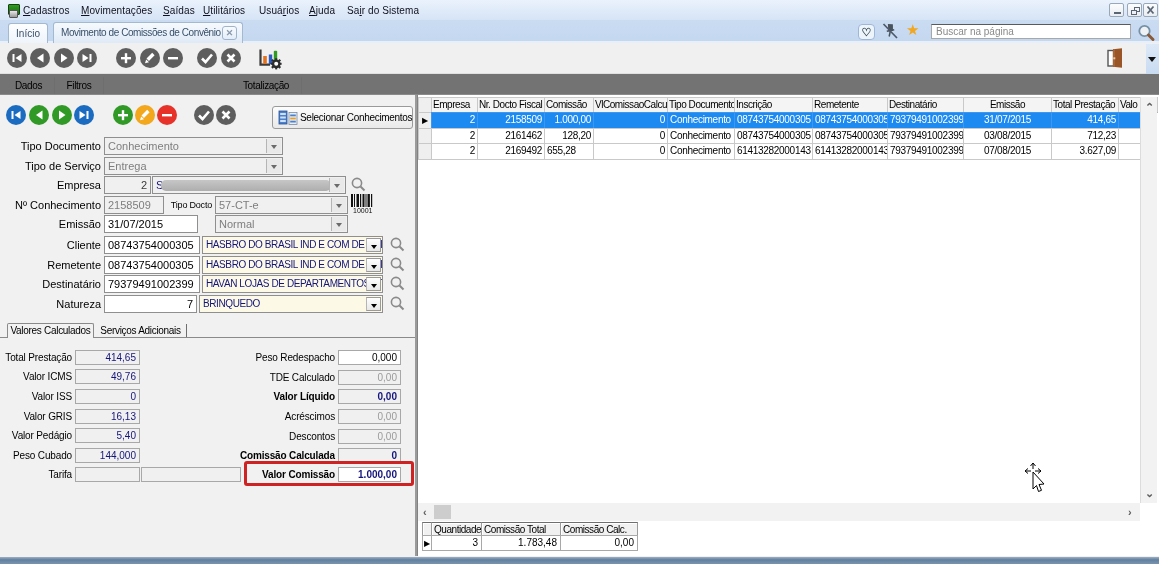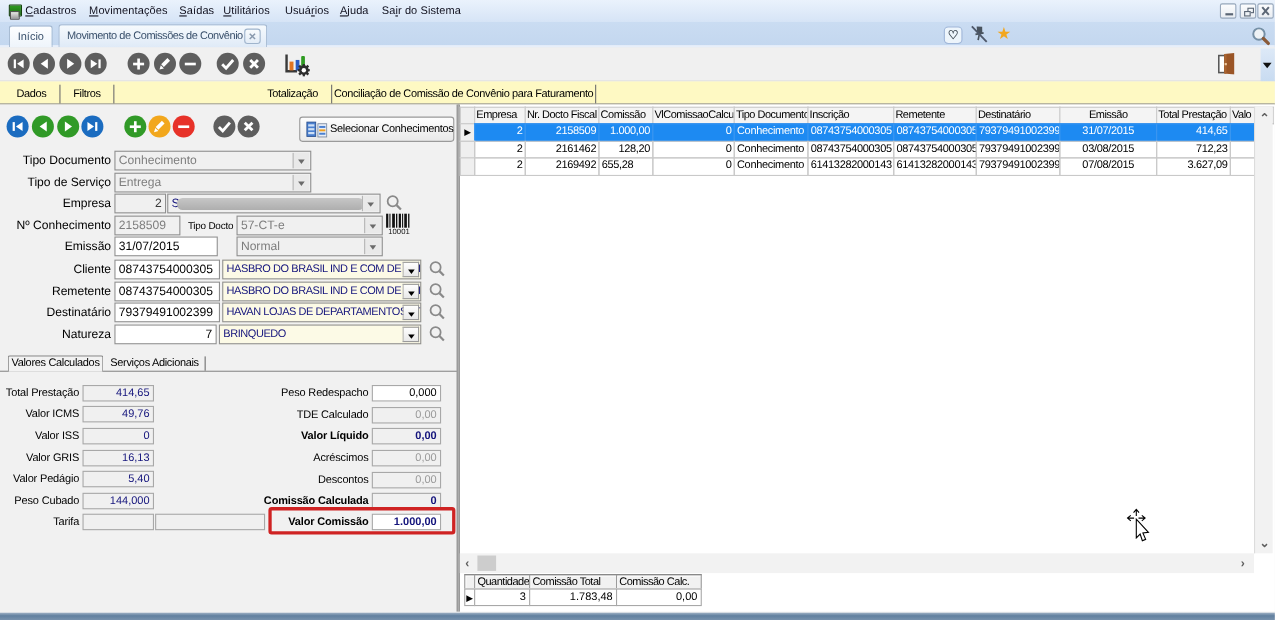--- a/index.html
+++ b/index.html
@@ -21,21 +21,21 @@
 #tab-close{position:absolute;right:5px;top:3px;width:15px;height:14px;border:1px solid #9fb4cc;border-radius:3px;background:linear-gradient(#f8fbfd,#e4edf7);color:#8899ad;text-align:center;line-height:13px;font-size:9px;font-weight:bold}
 #hrtbtn{left:858px;top:4px;width:17px;height:16px;border:1px solid #9fb6d8;border-radius:4px;background:rgba(250,253,255,.75);text-align:center;line-height:15px;font-size:11px;color:#3c4750;font-weight:bold}
 #star{left:906px;top:1px;color:#f2a71f;font-size:15px}
 #searchbox{left:931px;top:4px;width:200px;height:15px;background:#fff;border:1px solid #a8a8a8;border-top-color:#5a5a5a;color:#8a8a8a;line-height:13px;padding-left:4px;font-size:10px}
 
 #toolbar{left:0;top:43px;width:1159px;height:31px;background:#f0f0f0;border-bottom:1px solid #e0e0e0}
 .circ{position:absolute;width:20px;height:20px;border-radius:50%;top:5px}
 .circ svg{position:absolute;left:0;top:0}
 .gray{background:#5e5e5e}
 
-#pagetabs{left:0;top:74px;width:1159px;height:21px;background:#fef9c3}
+#pagetabs{left:0;top:74px;width:1159px;height:21px;background:#737373}
 #pagetabs .line{position:absolute;left:0;top:20px;width:1159px;height:1px;background:#8a8a8a}
 .ptab{position:absolute;top:3px;height:17px;line-height:17px;text-align:center;color:#000;border-right:1px solid #6e6e6e;font-size:10px;letter-spacing:-.35px;white-space:nowrap}
 .ptab-active{position:absolute;top:0;height:21px;line-height:19px;text-align:center;background:#f2f2f2;border:1px solid #8a8a8a;border-bottom:none;border-radius:2px 2px 0 0;z-index:2;font-size:10px;letter-spacing:-.2px;white-space:nowrap}
 
 #panel{left:0;top:95px;width:416px;height:461px;background:#f1f1f1}
 .pcirc{position:absolute;width:20px;height:20px;border-radius:50%;top:0}
 .blue{background:#1b6cc0}.green{background:#319a27}.amber{background:#f2a71c}.red{background:#e73229}
 #selbtn{left:272px;top:11px;width:141px;height:23px;background:linear-gradient(#fdfdfd,#e9e9e9);border:1px solid #9a9a9a;border-radius:3px}
 #selbtn .t{position:absolute;left:27px;top:5px;white-space:nowrap;font-size:10px;letter-spacing:-.3px}
 .flabel{position:absolute;height:18px;line-height:18px;text-align:right;white-space:nowrap}
@@ -100,20 +100,21 @@
       <span id="tab-close">✕</span>
     </div>
   <div class="abs" id="hrtbtn">♡</div>
   <svg class="abs" style="left:882px;top:2px" width="17" height="17" viewBox="0 0 17 17">
     <path d="M5.5 2.5 L10.5 2 L11.5 8.5 L7 9.5 Z" fill="#49535e" transform="rotate(8 8.5 5)"></path>
     <path d="M4.8 9.2 L12.2 7.8" stroke="#49535e" stroke-width="1.6"></path>
     <line x1="8.3" y1="9" x2="7.2" y2="14.5" stroke="#49535e" stroke-width="1.5"></line>
     <line x1="1.5" y1="2" x2="15" y2="16" stroke="#4e586a" stroke-width="1.7"></line>
   </svg>
   <div class="abs" id="star">★</div>
+  <div class="abs" id="searchbox">Buscar na página</div>
   <svg class="abs" style="left:1136px;top:3px" width="20" height="20" viewBox="0 0 20 20">
     <circle cx="8.5" cy="8" r="5.2" fill="#eef2f5" stroke="#7690a6" stroke-width="1.8"></circle>
     <line x1="12.5" y1="12" x2="17" y2="16.5" stroke="#8a5a38" stroke-width="3" stroke-linecap="round"></line>
   </svg>
 </div>
 
 <div class="abs" id="toolbar">
   <div class="circ gray" style="left:7px">
       <svg width="20" height="20">
         <rect x="5.5" y="6" width="2" height="8" fill="#fff"></rect>
@@ -190,21 +191,20 @@
   <div class="abs" style="left:1146px;top:1px;width:13px;height:30px;background:linear-gradient(#dde9f7,#c8dbf1)">
       <span style="position:absolute;left:2px;top:13px;width:0;height:0;border:4.5px solid transparent;border-top:5.5px solid #111"></span>
     </div>
 </div>
 
 <div class="abs" id="pagetabs">
   <div class="line"></div>
   <div class="ptab" style="left:3px;width:52px">Dados</div>
   <div class="ptab" style="left:55px;width:49px">Filtros</div>
   <div class="ptab" style="left:231px;width:71px">Totalização</div>
-  <div class="ptab" style="left:302px;width:240px">Conciliação de Comissão de Convênio para Faturamento</div>
 </div>
 
 <div class="abs" id="panel">
 
   <div class="pcirc blue" style="left:6px;top:10px"><svg width="20" height="20">
         <rect x="5.5" y="6" width="2" height="8" fill="#fff"></rect>
         <path d="M14.5 6 L8.5 10 L14.5 14 Z" fill="#fff"></path>
       </svg></div>
   <div class="pcirc green" style="left:29px;top:10px"><svg width="20" height="20">
         <path d="M13.5 5.5 L7 10 L13.5 14.5 Z" fill="#fff"></path>

